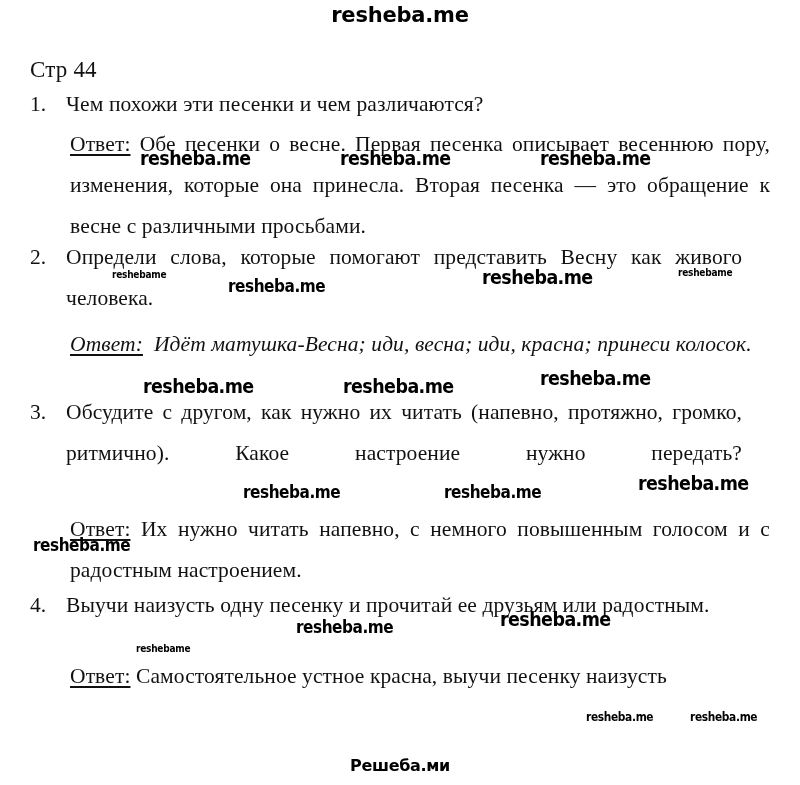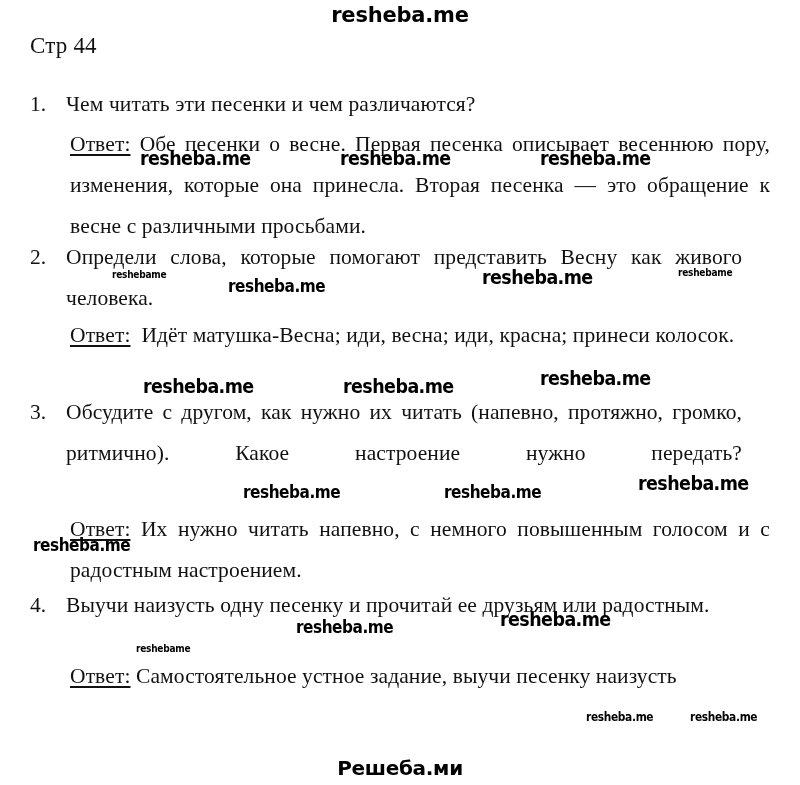--- a/index.html
+++ b/index.html
@@ -38,30 +38,30 @@
     color: #000;
   }
   .brand-bottom {
     position: absolute;
     left: 0;
     top: 756px;
     width: 800px;
     text-align: center;
     font-family: "DejaVu Sans", "Liberation Sans", sans-serif;
     font-weight: 700;
-    font-size: 20px;
+    font-size: 16px;
     letter-spacing: -0.3px;
     color: #000;
   }
 
   
   .page-label {
     position: absolute;
     left: 30px;
-    top: 32px;
+    top: 56px;
     font-size: 23px;
     line-height: 28px;
     letter-spacing: 0.2px;
   }
 
   .block {
     position: absolute;
     font-size: 21.5px;
     line-height: 41px;
   }
@@ -145,52 +145,52 @@
 <body>
 
 <div class="page">
 
   <div class="brand-top">resheba.me</div>
 
   <div class="page-label">Стр 44</div>
 
   <div class="block q-block" style="left:30px; top:84px; width:712px;">
     <span class="q-num">1.</span>
-    <span class="q-text no-justify">Чем читать эти песенки и чем различаются?</span>
+    <span class="q-text no-justify">Чем похожи эти песенки и чем различаются?</span>
   </div>
 
   <div class="block a-block" style="left:30px; top:124px; width:740px;">
     <span class="a-text"><span class="a-label">Ответ:</span> <span>Обе песенки о весне. Первая песенка описывает весеннюю пору, изменения, которые она принесла. Вторая песенка — это обращение к весне с различными просьбами.</span></span>
   </div>
 
   <div class="block q-block" style="left:30px; top:237px; width:712px;">
     <span class="q-num">2.</span>
     <span class="q-text"><span>Определи слова, которые помогают представить Весну как живого человека.</span><span class="just-fill"></span></span>
   </div>
 
-  <div class="block a-block" style="left:30px; top:315px; width:740px;">
+  <div class="block a-block" style="left:30px; top:324px; width:740px;font-style:italic;">
     <span class="a-text"><span class="a-label">Ответ:</span>&nbsp; <span>Идёт матушка-Весна; иди, весна; иди, красна; принеси колосок.</span></span>
   </div>
 
   <div class="block q-block" style="left:30px; top:392px; width:712px;">
     <span class="q-num">3.</span>
     <span class="q-text"><span>Обсудите с другом, как нужно их читать (напевно, протяжно, громко, ритмично). Какое настроение нужно передать?</span><span class="just-fill"></span></span>
   </div>
 
   <div class="block a-block" style="left:30px; top:509px; width:740px;">
     <span class="a-text"><span class="a-label">Ответ:</span> <span>Их нужно читать напевно, с немного повышенным голосом и с радостным настроением.</span></span>
   </div>
 
   <div class="block q-block" style="left:30px; top:585px; width:712px;">
     <span class="q-num">4.</span>
     <span class="q-text no-justify">Выучи наизусть одну песенку и прочитай ее друзьям или радостным.</span>
   </div>
 
   <div class="block a-block" style="left:30px; top:656px; width:740px;">
-    <span class="a-text"><span class="a-label">Ответ:</span> <span>Самостоятельное устное задание, выучи песенку наизусть</span></span>
+    <span class="a-text"><span class="a-label">Ответ:</span> <span>Самостоятельное устное красна, выучи песенку наизусть</span></span>
   </div>
 
   <div class="wm-layer">
       <div class="wm wm-lg" style="left: 140px; top: 147px;">resheba.me</div>
       <div class="wm wm-lg" style="left: 340px; top: 147px;">resheba.me</div>
       <div class="wm wm-lg" style="left: 540px; top: 147px;">resheba.me</div>
       <div class="wm wm-xs" style="left: 112px; top: 268px;">reshebame</div>
       <div class="wm wm-md" style="left: 228px; top: 276px;">resheba.me</div>
       <div class="wm wm-lg" style="left: 482px; top: 266px;">resheba.me</div>
       <div class="wm wm-xs" style="left: 678px; top: 266px;">reshebame</div>

